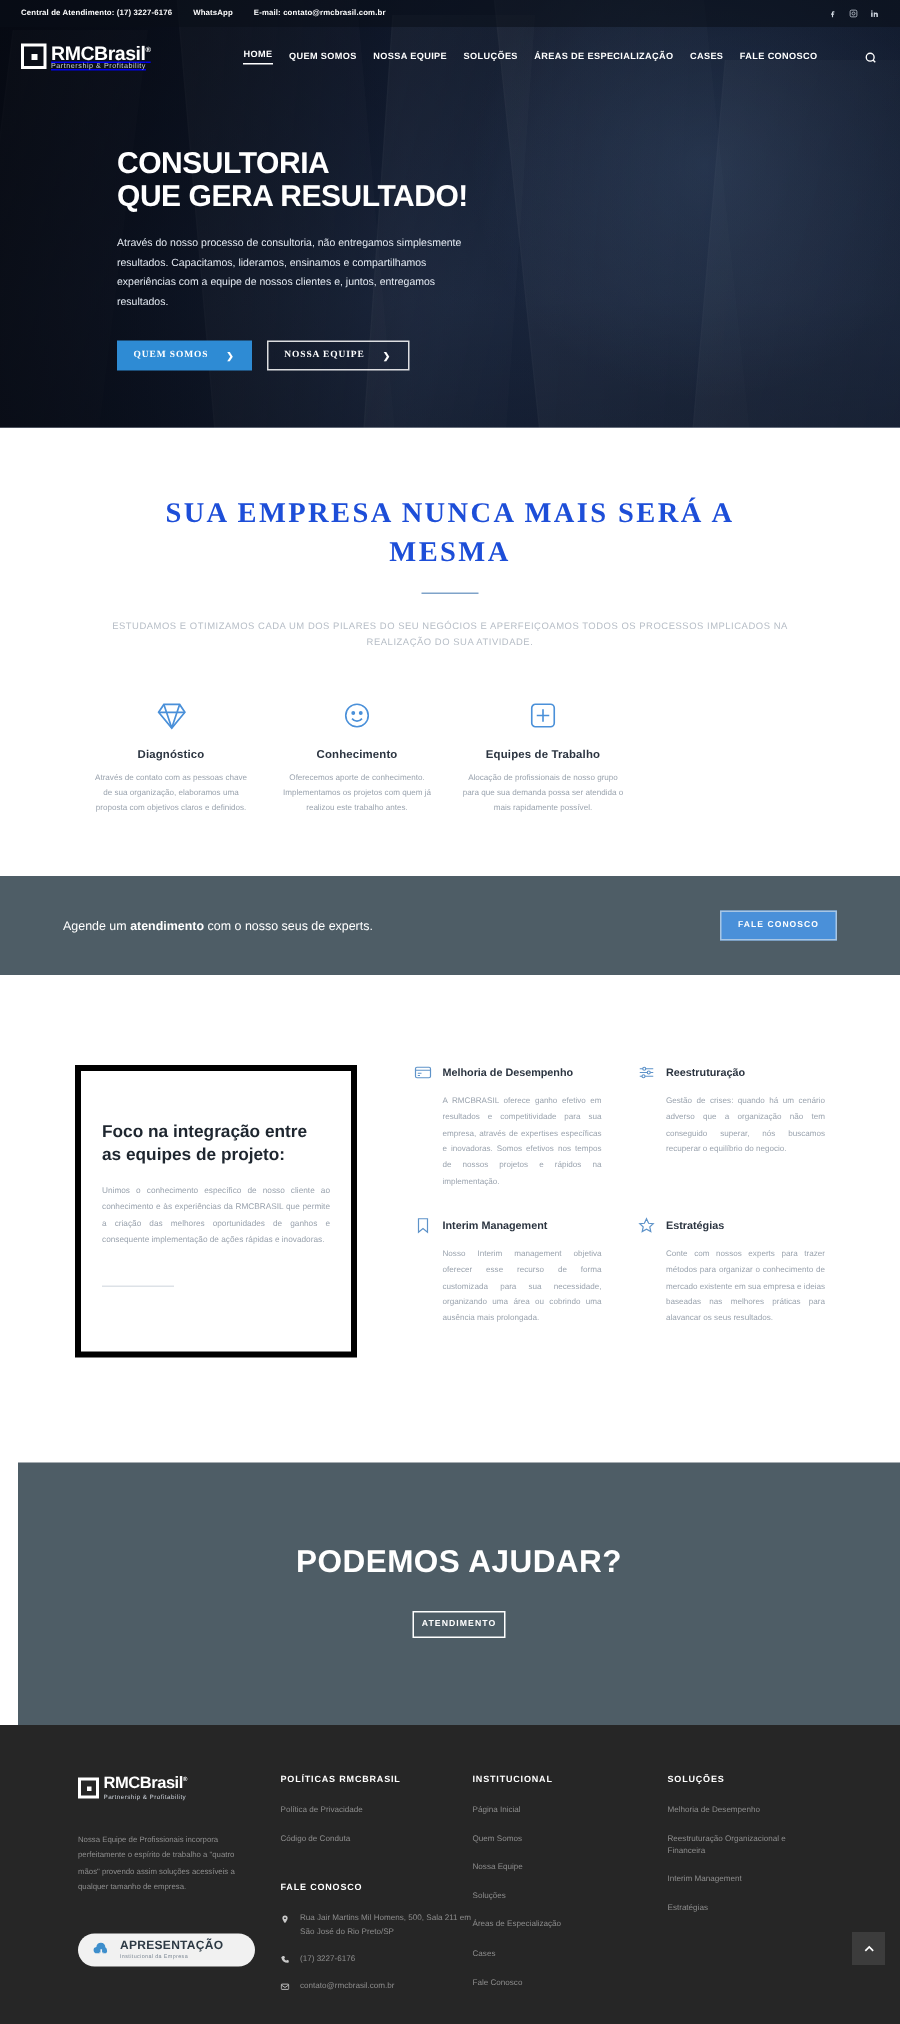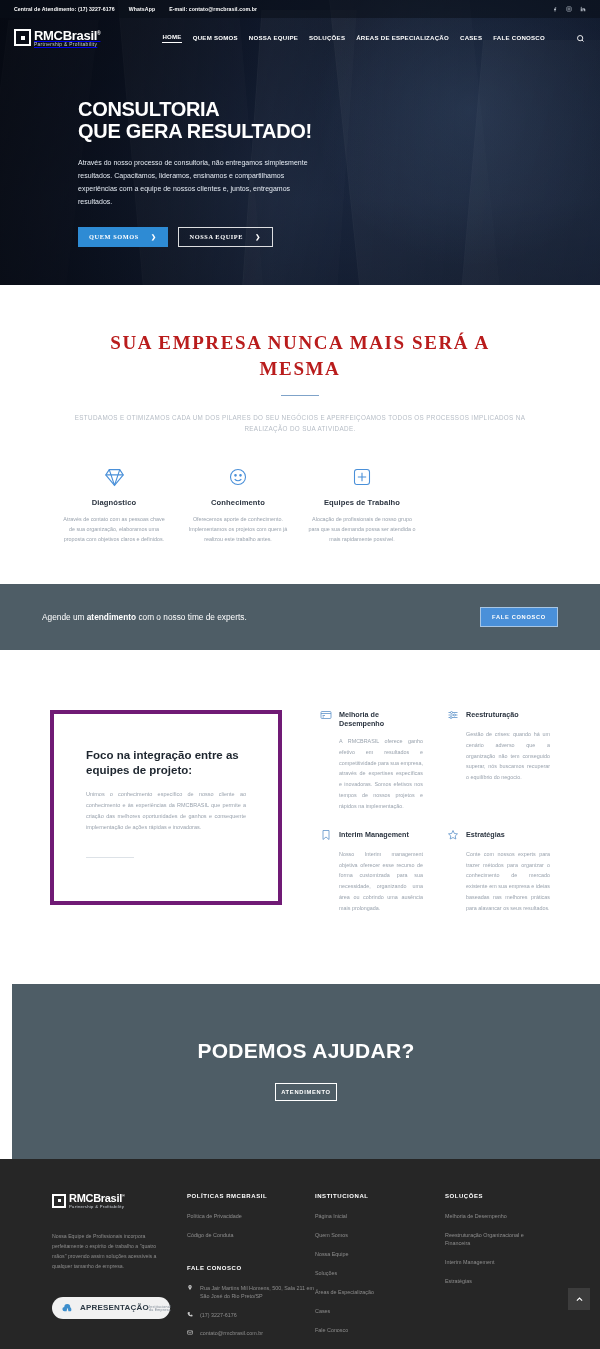--- a/index.html
+++ b/index.html
@@ -130,21 +130,21 @@
     padding: 0 11px; height: 20px; min-width: 76px;
     display: flex; align-items: center; justify-content: space-between; gap: 12px;
     cursor: pointer; font-family: "Liberation Serif", serif;
   }
   .btn-primary .chev, .btn-outline .chev { font-size: 6px; font-weight: bold; }
 
   
   .features { background: #ffffff; padding: 45px 0 40px; }
   .sec-title {
     text-align: center; font-family: "Liberation Serif", serif;
-    font-size: 19px; color: #b91c1c; letter-spacing: 1.6px;
+    font-size: 19px; color: #1d4ed8; letter-spacing: 1.6px;
     line-height: 1.35; max-width: 430px; margin: 0 auto;
   }
   .divider {
     width: 38px; height: 1px; background: #7fa3c9; margin: 14px auto 0;
   }
   .sec-sub {
     text-align: center; color: #b6bdc6; font-size: 6.3px;
     letter-spacing: 0.35px; line-height: 1.65; max-width: 495px;
     margin: 17px auto 0;
   }
@@ -175,22 +175,22 @@
     font-size: 5.7px; font-weight: bold; letter-spacing: 0.7px;
     width: 78px; height: 20px; cursor: pointer;
   }
 
   
   .services {
     background: #ffffff; padding: 60px 50px 70px;
     display: flex; gap: 38px; align-items: flex-start;
   }
   .promo-card {
-    width: 232px; min-height: 195px; border: 4px solid #701a75;
-    background: #ffffff; padding: 34px 32px 22px;
+    width: 188px; min-height: 195px; border: 4px solid #000000;
+    background: #ffffff; padding: 34px 14px 22px;
   }
   .promo-title {
     font-size: 11.5px; font-weight: bold; color: #1e262f; line-height: 1.3;
   }
   .promo-desc {
     font-size: 5.5px; color: #9aa3ae; line-height: 2.0;
     margin-top: 11px; text-align: justify;
   }
   .promo-rule { width: 48px; height: 1px; background: #dde2e7; margin-top: 24px; }
 
@@ -234,21 +234,21 @@
   .flogo-tag { color: #cfd5dd; font-size: 4.2px; letter-spacing: 0.3px; margin-top: 1px; }
   .fabout {
     color: #8d8d8d; font-size: 5.2px; line-height: 1.95; margin-top: 22px;
   }
   .apres-btn {
     margin-top: 26px; width: 118px; height: 22px; border-radius: 11px;
     background: #f1f1f1; display: flex; align-items: center; gap: 6px;
     padding: 0 9px; cursor: pointer; border: none;
   }
   .apres-ico { width: 13px; height: 13px; color: #3d8ecc; flex: none; }
-  .apres-txt { display: flex; flex-direction: row; line-height: 1; text-align: left; }
+  .apres-txt { display: flex; flex-direction: column; line-height: 1; text-align: left; }
   .apres-t1 { font-size: 8px; font-weight: bold; color: #2d3a45; letter-spacing: 0.2px; }
   .apres-t2 { font-size: 3.6px; color: #7d8894; letter-spacing: 0.25px; margin-top: 1.5px; }
 
   .fcolB { width: 128px; }
   .fcolC { width: 130px; }
   .fcolD { flex: 1; }
   .fh {
     color: #ffffff; font-size: 6px; font-weight: bold; letter-spacing: 0.55px;
     margin-bottom: 13px;
   }
@@ -391,21 +391,21 @@
             <path d="M12 7v10M7 12h10"></path>
           </svg>
       </div>
       <div class="ftitle">Equipes de Trabalho</div>
       <div class="fdesc">Alocação de profissionais de nosso grupo para que sua demanda possa ser atendida o mais rapidamente possível.</div>
     </div>
   </div>
 </section>
 
 <section class="cta">
-  <div class="cta-text"><span>Agende um </span><b>atendimento</b><span> com o nosso time de experts.</span></div>
+  <div class="cta-text"><span>Agende um </span><b>atendimento</b><span> com o nosso seus de experts.</span></div>
   <button class="cta-btn">FALE CONOSCO</button>
 </section>
 
 <section class="services">
   <div class="promo-card">
     <div class="promo-title">Foco na integração entre as equipes de projeto:</div>
     <div class="promo-desc">Unimos o conhecimento específico de nosso cliente ao conhecimento e às experiências da RMCBRASIL que permite a criação das melhores oportunidades de ganhos e consequente implementação de ações rápidas e inovadoras.</div>
     <div class="promo-rule"></div>
   </div>
 

